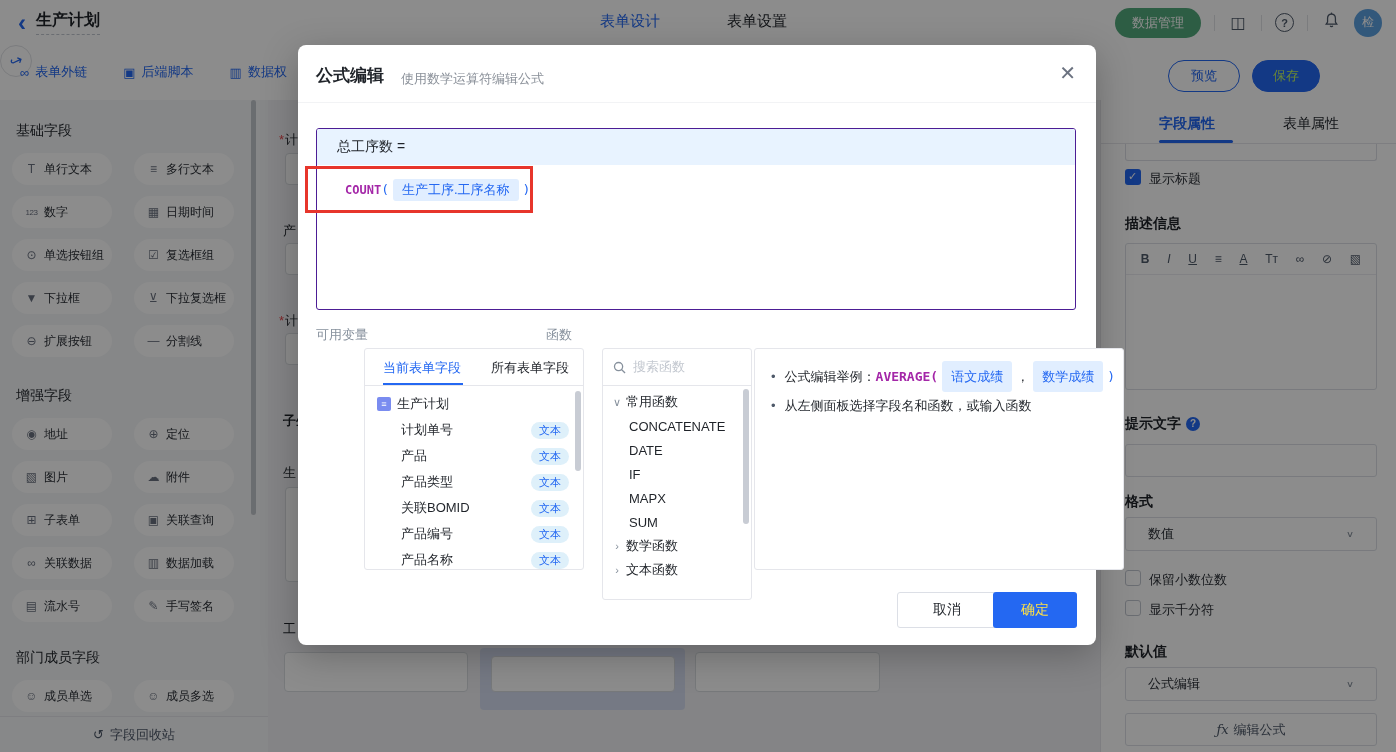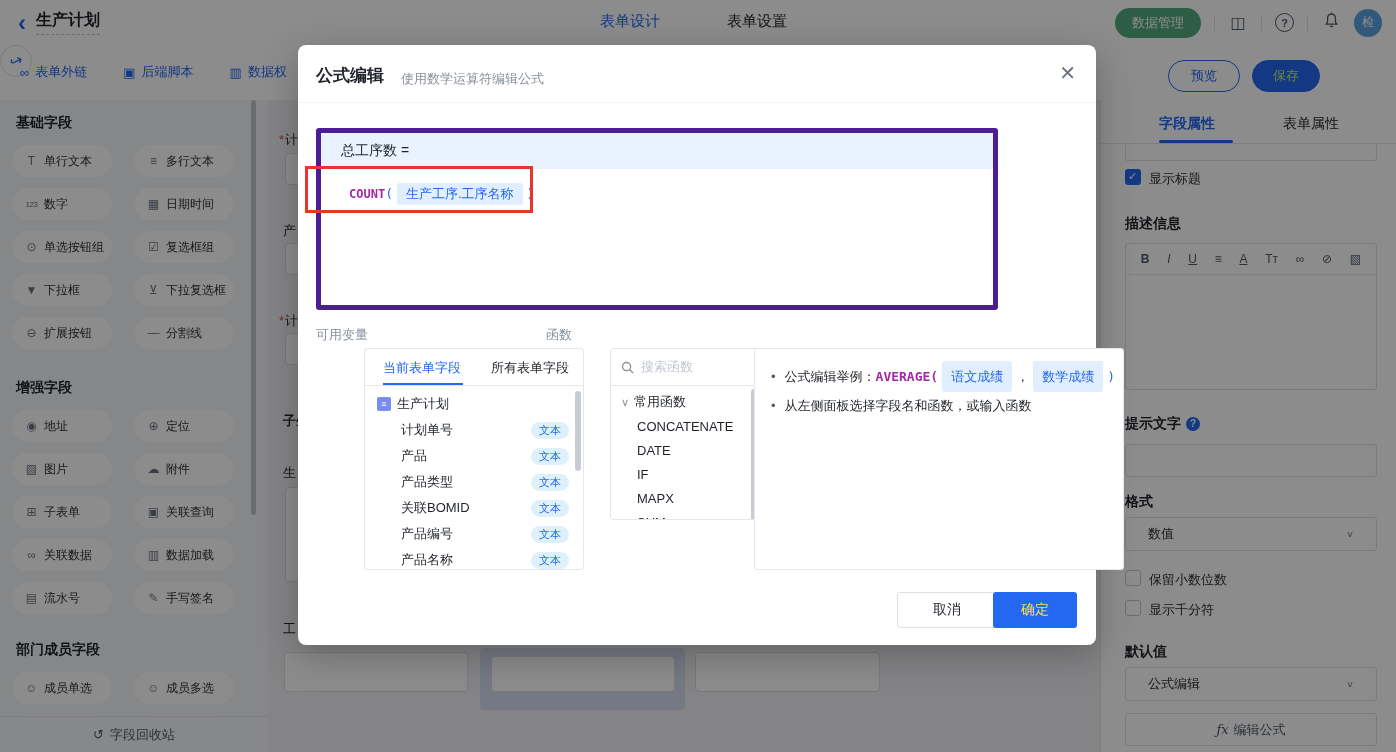--- a/index.html
+++ b/index.html
@@ -26,21 +26,21 @@
   .blink .g{font-size:13px;}
   .pvw{position:absolute;top:15px;height:30px;border-radius:16px;display:flex;align-items:center;justify-content:center;font-size:13px;cursor:pointer;}
   .btn-preview{right:156px;width:70px;border:1px solid #2468f2;color:#2468f2;background:#fff;}
   .btn-save{right:76px;width:66px;background:#2468f2;color:#bef264;border:1px solid #2468f2;}
   .btn-share{right:30px;width:30px;height:30px;border-radius:50%;background:#fff;border:1px solid #e0e2e6;color:#2468f2;font-size:15px;display:flex;align-items:center;justify-content:center;cursor:pointer;}
   .btn-share span{display:inline-block;transform:rotate(-25deg);}
 
   
   .sidebar{position:absolute;top:100px;left:0;width:268px;bottom:0;background:#f4f6f8;overflow:hidden;}
   .sec{position:absolute;left:0;width:268px;}
-  .sec h3{margin:4px 0 13px 16px;font-size:14px;font-weight:bold;}
+  .sec h3{margin:12px 0 13px 16px;font-size:14px;font-weight:normal;}
   .fgrid{display:flex;flex-wrap:wrap;column-gap:22px;row-gap:11px;padding:0 12px;}
   .fbtn{width:100px;height:32px;background:#fff;border-radius:16px;display:flex;align-items:center;padding-left:11px;box-sizing:border-box;font-size:12px;color:#2b2f36;cursor:pointer;white-space:nowrap;}
   .fbtn .ico{width:17px;color:#6b7280;font-size:12px;margin-right:4px;text-align:center;flex:none;}
   .fbtn .ico.sm{font-size:8px;letter-spacing:-0.5px;}
   .sbthumb{position:absolute;left:251px;top:0;width:5px;height:415px;background:#c2c6cc;border-radius:3px;}
   .recycle{position:absolute;left:0;right:0;bottom:0;height:35px;background:#f6f7f9;border-top:1px solid #e5e6eb;display:flex;align-items:center;justify-content:center;gap:6px;font-size:13px;color:#4e5969;cursor:pointer;z-index:3;}
 
   
   .canvas{position:absolute;left:268px;top:100px;width:832px;bottom:0;background:#f0f1f4;overflow:hidden;}
   .flabel{position:absolute;font-size:13px;color:#1f2329;white-space:nowrap;}
@@ -71,40 +71,40 @@
   .fxbtn{position:absolute;left:24px;top:613px;width:252px;height:33px;border:1px solid #dcdfe6;border-radius:3px;box-sizing:border-box;display:flex;align-items:center;justify-content:center;gap:5px;font-size:13px;color:#4e5969;cursor:pointer;}
   .fx{font-style:italic;font-family:"DejaVu Serif",serif;font-size:13px;}
 
   
   .overlay{position:absolute;inset:0;background:rgba(0,0,0,0.45);z-index:40;}
   .modal{position:absolute;left:298px;top:45px;width:798px;height:600px;background:#fff;border-radius:8px;z-index:50;box-shadow:0 10px 36px rgba(0,0,0,.25);}
   .mhead{position:relative;height:57px;border-bottom:1px solid #f2f3f5;}
   .mtitle{position:absolute;left:18px;top:19px;font-size:17px;font-weight:bold;}
   .msub{position:absolute;left:103px;top:25px;font-size:13px;color:#8a9099;}
   .mclose{position:absolute;right:20px;top:16px;font-size:20px;color:#6b7280;cursor:pointer;}
-  .fxbox{position:absolute;left:18px;top:83px;width:682px;height:182px;border:5px solid #4c1d95;border-radius:3px;box-sizing:border-box;overflow:hidden;}
+  .fxbox{position:absolute;left:18px;top:83px;width:760px;height:182px;border:1px solid #4c1d95;border-radius:3px;box-sizing:border-box;overflow:hidden;}
   .fxhead{height:36px;background:#e8f3ff;display:flex;align-items:center;padding-left:20px;font-size:14px;color:#1f2329;}
   .fxbody{padding:14px 0 0 28px;font-size:13px;}
   .fname{color:#a427a8;font-family:"DejaVu Sans Mono",monospace;font-size:12px;font-weight:bold;}
   .paren{color:#2468f2;font-family:"DejaVu Sans Mono",monospace;font-size:13px;}
   .chip{display:inline-block;background:#e1eeff;color:#2468f2;font-size:13px;padding:2px 9px;border-radius:3px;margin:0 4px;cursor:pointer;}
   .redbox{position:absolute;left:7px;top:121px;width:222px;height:41px;border:3px solid #e7352b;z-index:5;pointer-events:none;}
   .panlabel{position:absolute;top:281px;font-size:13px;color:#86909c;}
   .pan{position:absolute;top:303px;border:1px solid #e5e6eb;border-radius:3px;box-sizing:border-box;overflow:hidden;background:#fff;margin-left:48px;}
   .varbox{left:18px;width:220px;height:222px;}
   .vtabs{height:36px;border-bottom:1px solid #e5e6eb;position:relative;font-size:13px;}
   .vtab{position:absolute;top:10px;cursor:pointer;}
   .vtab.active{color:#2468f2;}
   .vtabline{position:absolute;left:18px;bottom:0;width:80px;height:2px;background:#2468f2;}
   .trow{height:26px;display:flex;align-items:center;font-size:13px;cursor:pointer;}
   .trow .docico{width:14px;height:14px;background:#7a8cf0;border-radius:2px;margin:0 6px 0 12px;color:#fff;font-size:9px;line-height:14px;text-align:center;flex:none;}
   .trow.child{padding-left:36px;}
   .badge{margin-left:auto;margin-right:14px;background:#def0fa;color:#2468f2;font-size:11px;padding:1px 8px;border-radius:9px;}
   .thumb{position:absolute;right:2px;width:6px;background:#c8ccd4;border-radius:3px;}
-  .fnbox{left:264px;width:150px;height:172px;}
+  .fnbox{left:256px;width:150px;height:252px;}
   .srch{height:36px;border-bottom:1px solid #e5e6eb;display:flex;align-items:center;padding-left:10px;gap:7px;}
   .srch .ph{font-size:13px;color:#c2c7cf;}
   .grow{height:24px;display:flex;align-items:center;font-size:13px;cursor:pointer;}
   .grow .gchev{width:12px;margin:0 3px 0 8px;color:#86909c;font-size:11px;flex:none;text-align:center;}
   .fnitem{height:24px;display:flex;align-items:center;padding-left:26px;font-size:13px;cursor:pointer;}
   .helpbox{left:408px;width:370px;height:222px;padding:12px 16px;}
   .hline{font-size:13px;line-height:27px;color:#1f2329;white-space:nowrap;}
   .hline .dot{color:#4e5969;margin-right:9px;}
   .mfoot{position:absolute;top:547px;left:0;right:0;height:36px;}
   .mbtn{position:absolute;top:0;height:36px;border-radius:3px;font-size:14px;display:flex;align-items:center;justify-content:center;cursor:pointer;box-sizing:border-box;}

